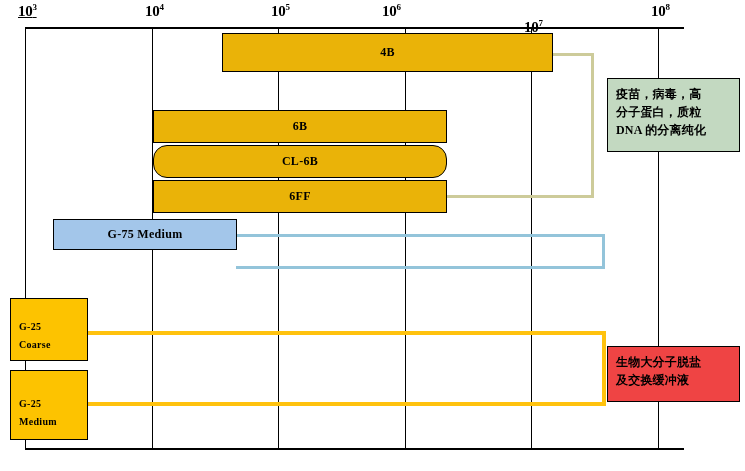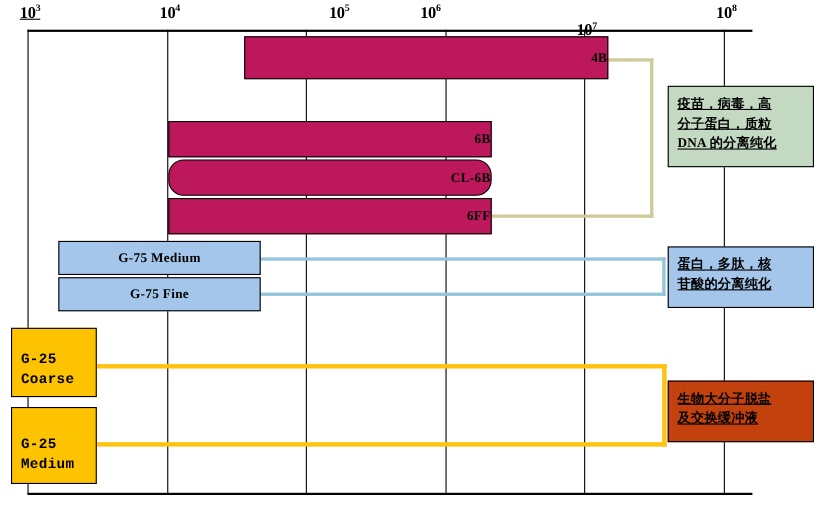--- a/index.html
+++ b/index.html
@@ -47,56 +47,55 @@
     border:1.4px solid #000000;
     display:flex;
     align-items:center;
     justify-content:center;
     font-size:12px;
     font-weight:bold;
     color:#000000;
     font-family:"Liberation Serif", serif;
     letter-spacing:0.3px;
   }
-  .bar-green{background:#be185d;justify-content:flex-end;}
+  .bar-green{background:#eab308;}
   .bar-blue{background:#a3c6ea;}
   .bar-gold{
     background:#fdc300;
     border:1.2px solid #000000;
     display:block;
     padding:0;
   }
   .gold-label{
     position:absolute;
     left:8px;
-    font-size:13px;
+    font-size:10px;
     font-weight:bold;
     color:#000000;
     line-height:16px;
-    font-family:Liberation Mono, monospace;
+    font-family:Liberation Serif, serif;
   }
   .conn-seg{position:absolute;}
 
   
   .callout{
     position:absolute;
     box-sizing:border-box;
     border:1.3px solid #000000;
     padding:6px 3px 6px 8px;
     font-size:12px;
     font-weight:bold;
     line-height:18px;
     color:#000000;
     font-family:"Liberation Serif","DejaVu Sans",sans-serif;
     letter-spacing:0.2px;
-    text-decoration:underline;
   }
   .callout-green{background:#c3d9c1;}
   .callout-blue{background:#a3c6ea;}
-  .callout-gold{background:#c2410c;}
+  .callout-gold{background:#ef4444;}
   .callout span{display:block;}
 </style>
 </head>
 <body>
 
 <div id="stage">
 
   <div class="axis-line axis-h"></div>
   <div class="axis-bottom"></div>
 
@@ -106,21 +105,21 @@
   <div class="gridline" style="left:405px;"></div>
   <div class="gridline" style="left:531px;"></div>
   <div class="gridline" style="left:658px;"></div>
 
   <div class="tick-label" style="left:18px;text-decoration:underline;">
     <span>10</span><sup>3</sup>
   </div>
   <div class="tick-label" style="left:145px;">
     <span>10</span><sup>4</sup>
   </div>
-  <div class="tick-label" style="left:271px;margin-left:28px;">
+  <div class="tick-label" style="left:271px;">
     <span>10</span><sup>5</sup>
   </div>
   <div class="tick-label" style="left:382px;">
     <span>10</span><sup>6</sup>
   </div>
   <div class="tick-label" style="left:524px;margin-top:16px;">
     <span>10</span><sup>7</sup>
   </div>
   <div class="tick-label" style="left:651px;">
     <span>10</span><sup>8</sup>
@@ -149,42 +148,35 @@
   <div class="bar bar-green" style="left:153px;top:145px;width:294px;height:33px;border-radius:14px;">
     <span>CL-6B</span>
   </div>
   <div class="bar bar-green" style="left:153px;top:180px;width:294px;height:33px;">
     <span>6FF</span>
   </div>
 
   <div class="bar bar-blue" style="left:53px;top:219px;width:184px;height:31px;">
     <span>G-75 Medium</span>
   </div>
-  <div class="bar bar-blue" style="left:53px;top:252px;width:184px;height:31px;">
-    <span>G-75 Fine</span>
-  </div>
 
   <div class="bar bar-gold" style="left:10px;top:298px;width:78px;height:63px;">
     <div class="gold-label" style="top:20px;">G-25</div>
     <div class="gold-label" style="top:38px;">Coarse</div>
   </div>
   <div class="bar bar-gold" style="left:10px;top:370px;width:78px;height:70px;">
     <div class="gold-label" style="top:25px;">G-25</div>
     <div class="gold-label" style="top:43px;text-align:right;">Medium</div>
   </div>
 
   <div class="callout callout-green" style="left:607px;top:78px;width:133px;height:74px;">
     <span>疫苗，病毒，高</span>
     <span>分子蛋白，质粒</span>
     <span>DNA 的分离纯化</span>
   </div>
 
-  <div class="callout callout-blue" style="left:607px;top:224px;width:133px;height:56px;">
-    <span>蛋白，多肽，核</span>
-    <span>苷酸的分离纯化</span>
-  </div>
 
   <div class="callout callout-gold" style="left:607px;top:346px;width:133px;height:56px;">
     <span>生物大分子脱盐</span>
     <span>及交换缓冲液</span>
   </div>
 
 </div>
 
 </body></html>

